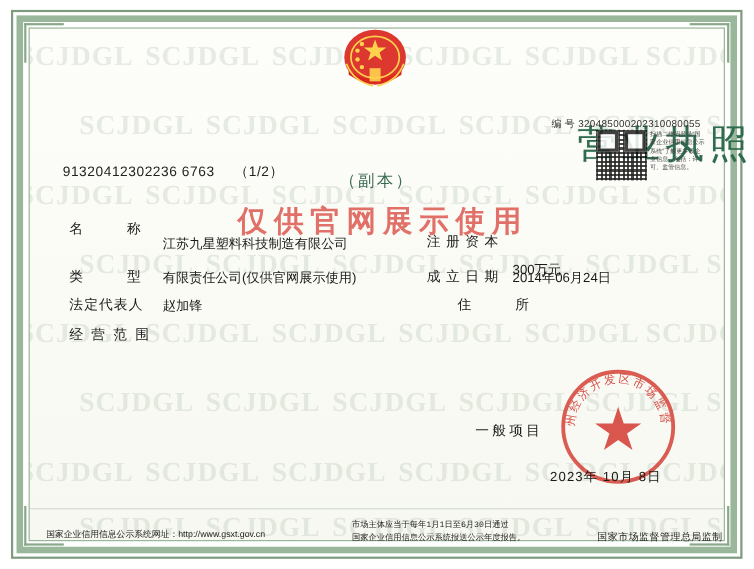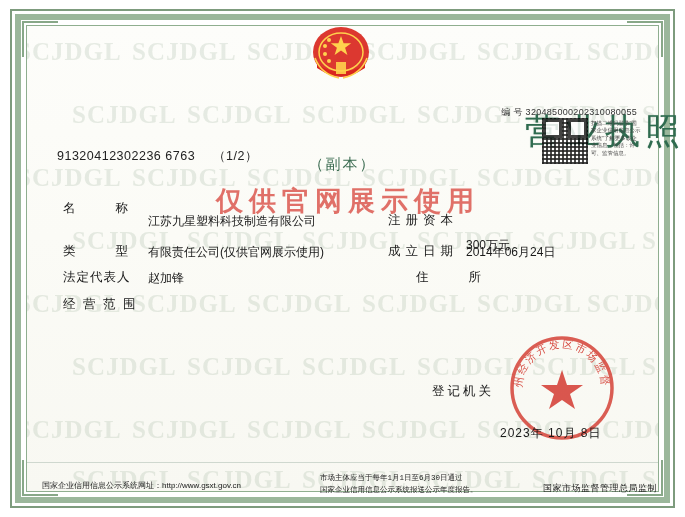--- a/index.html
+++ b/index.html
@@ -359,21 +359,21 @@
 
   <div class="field-label" style="left:63px; top:269px; letter-spacing:1px;">法定代表人</div>
   <div class="field-value" style="left:148px; top:270px;">赵加锋</div>
 
   <div class="field-label" style="left:388px; top:269px;margin-left:28px;">住　　所</div>
 
   <div class="field-label" style="left:63px; top:296px; letter-spacing:2px;">经 营 范 围</div>
 
   <div class="overlay-text">仅供官网展示使用</div>
 
-  <div class="reg-authority">登记机关</div>
+  <div class="reg-authority">一般项目</div>
 
   <div class="seal">
     <svg viewBox="0 0 108 108" width="108" height="108">
       <circle cx="54" cy="54" r="50" fill="none" stroke="#d33a30" stroke-width="3.5" opacity="0.82"></circle>
       <polygon points="54,36 59,51 75,51 62,60 67,75 54,66 41,75 46,60 33,51 49,51" fill="#d33a30" opacity="0.85"></polygon>
       <path id="sealArcTop" d="M 14 54 A 40 40 0 0 1 94 54" fill="none"></path>
       <text font-size="10.5" fill="#d33a30" opacity="0.9" font-family="Liberation Serif, serif" letter-spacing="2">
         <textPath href="#sealArcTop" startOffset="50%" text-anchor="middle">江苏常州经济开发区市场监督管理局</textPath>
       </text>
     </svg>

